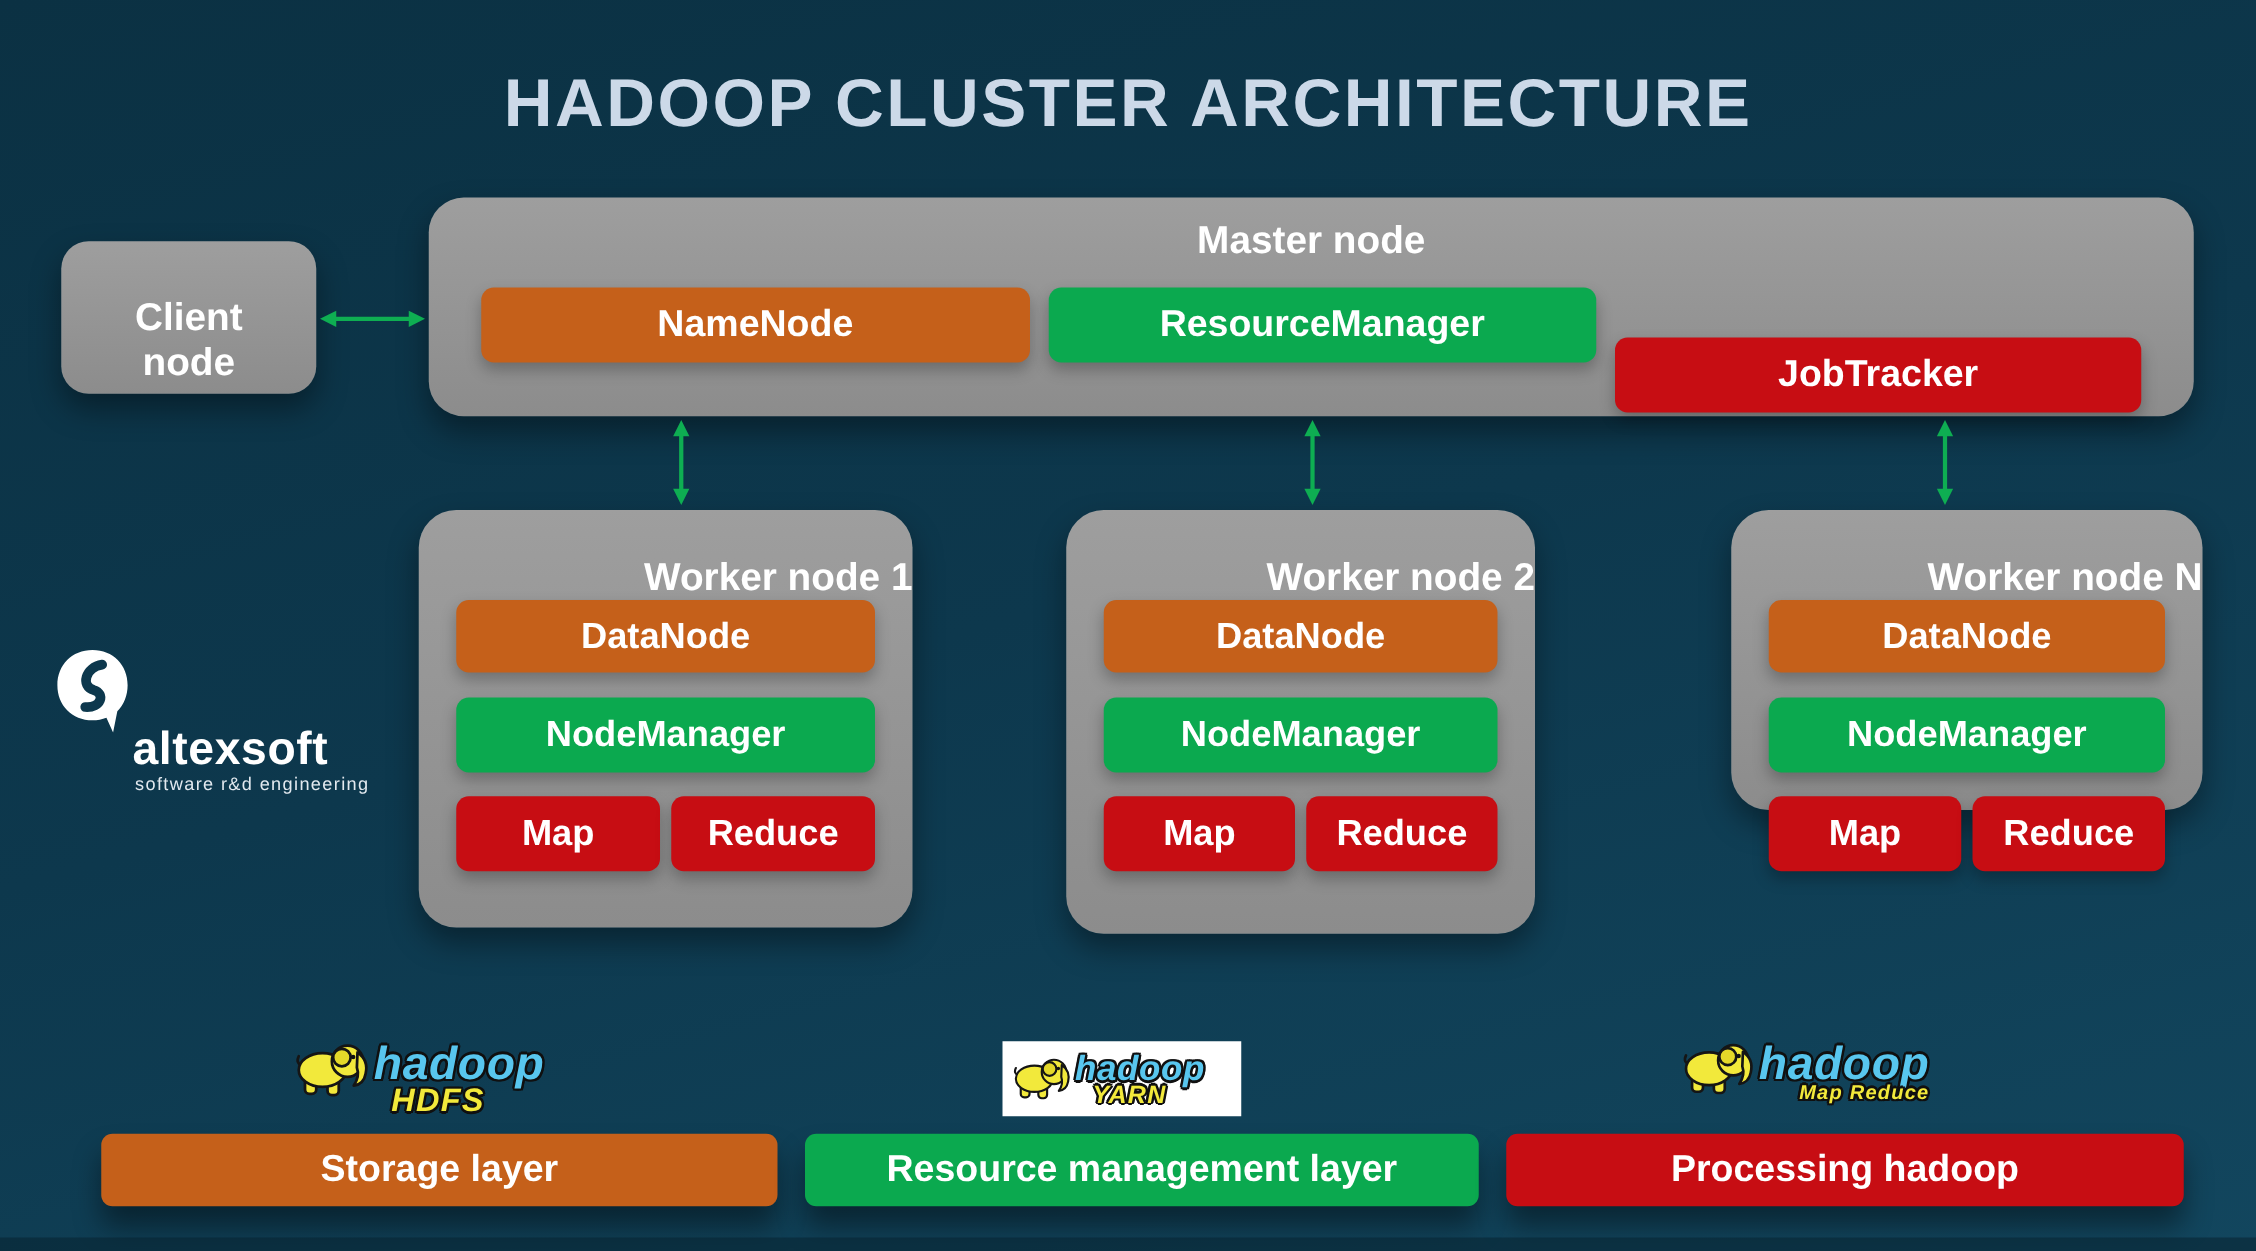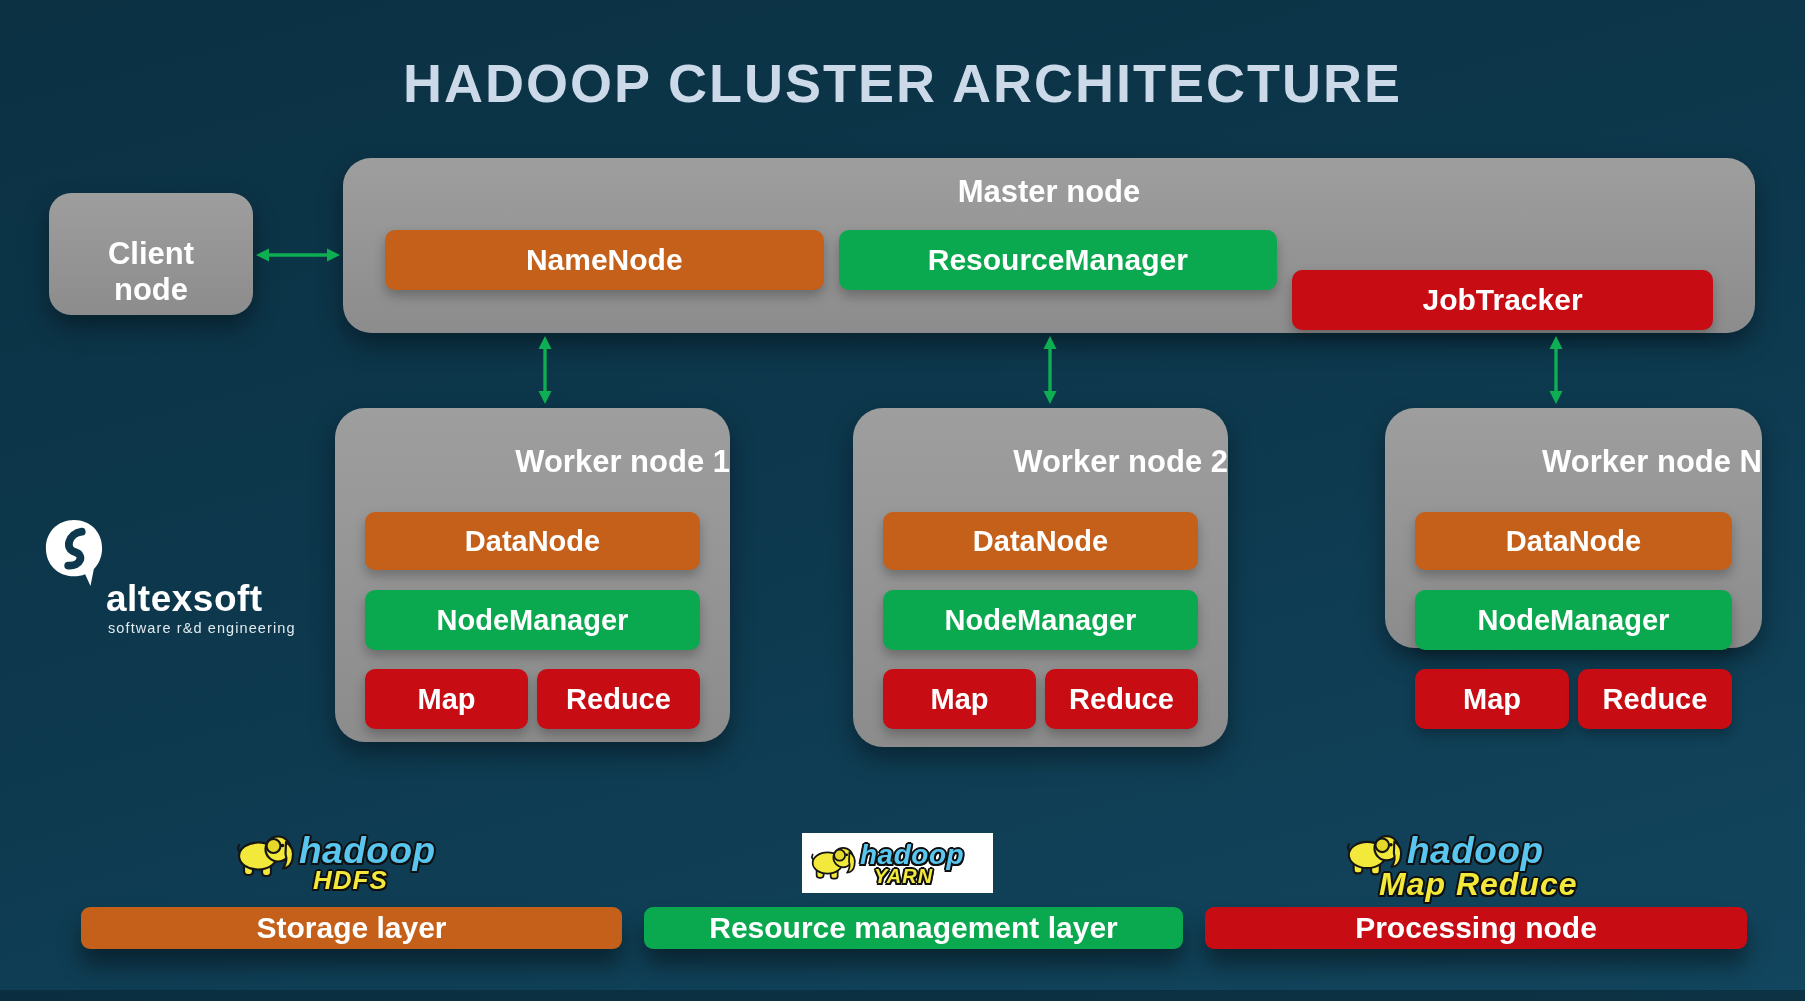--- a/index.html
+++ b/index.html
@@ -40,21 +40,21 @@
   }
   .chip.orange{background:var(--orange,#c5601a);}
   .chip.green{background:var(--green,#0ba94f);}
   .chip.red{background:var(--red,#c70d13);}
   .master-chips .chip{flex:1;}
   .master-chips .chip:last-child{flex:.96;margin-top:40px;}
   
   .worker{ border-radius:30px; }
   .worker-title{ text-align:right; margin-top:36px; font-size:31px; font-weight:600;}
   .worker .chip{ width:calc(100% - 60px); margin:0 auto; height:58px; font-size:29px;}
-  .worker .chip.w-data{ margin-top:32px;}
+  .worker .chip.w-data{ }
   .worker .chip.w-mgr{ margin-top:20px; height:60px;}
   .worker-row{ display:flex; gap:9px; width:calc(100% - 60px); margin:19px auto 0;}
   .worker-row .chip{ flex:1; width:auto; margin:0; height:60px;}
   .w1{left:335px; top:408px; width:395px; height:334px;}
   .w2{left:853px; top:408px; width:375px; height:339px;}
   .w3{left:1385px; top:408px; width:377px; height:240px;}
   
   .arrows{position:absolute; left:0; top:0; width:1805px; height:1001px; pointer-events:none;}
   
   .brand{position:absolute; left:43px; top:518px; width:260px; color:#fff;}
@@ -76,24 +76,24 @@
     margin-left:14px;
   }
   .hlogo-hdfs{left:233px; top:830px;}
   .hlogo-hdfs .hword{font-size:37px;}
   .hlogo-hdfs .hsub{font-size:26px; margin-top:-7px;}
   .hlogo-yarn{left:802px; top:833px; width:191px; height:60px; background:#fff; align-items:center; padding:0 6px; box-sizing:border-box;}
   .hlogo-yarn .hword{font-size:28px;}
   .hlogo-yarn .hsub{font-size:20px; margin-top:-6px;}
   .hlogo-mr{left:1343px; top:830px;}
   .hlogo-mr .hword{font-size:37px;}
-  .hlogo-mr .hsub{font-size:32px; margin-top:-6px; margin-left:-28px;text-align:right;}
+  .hlogo-mr .hsub{font-size:16px; margin-top:-6px; margin-left:-28px;text-align:right;}
   
   .layer{
-    position:absolute; top:907px; height:42px; border-radius:9px;
+    position:absolute; top:907px; height:58px; border-radius:9px;
     display:flex; align-items:center; justify-content:center;
     color:#fff; font-size:30px; font-weight:600;
     box-shadow:0 16px 22px rgba(0,0,0,.42);
   }
   .layer.orange{background:var(--orange,#c5601a);}
   .layer.green{background:var(--green,#0ba94f);}
   .layer.red{background:var(--red,#c70d13);}
   .layer-storage{left:81px; width:541px;}
   .layer-resource{left:644px; width:539px;}
   .layer-processing{left:1205px; width:542px;}
@@ -238,15 +238,15 @@
       </g>
     </svg>
     <div class="words">
       <div class="hword">hadoop</div>
       <div class="hsub">Map Reduce</div>
     </div>
   </div>
 
   <div class="layer orange layer-storage">Storage layer</div>
   <div class="layer green layer-resource">Resource management layer</div>
-  <div class="layer red layer-processing">Processing node</div>
+  <div class="layer red layer-processing">Processing hadoop</div>
 
 </div>
 
 </body></html>

